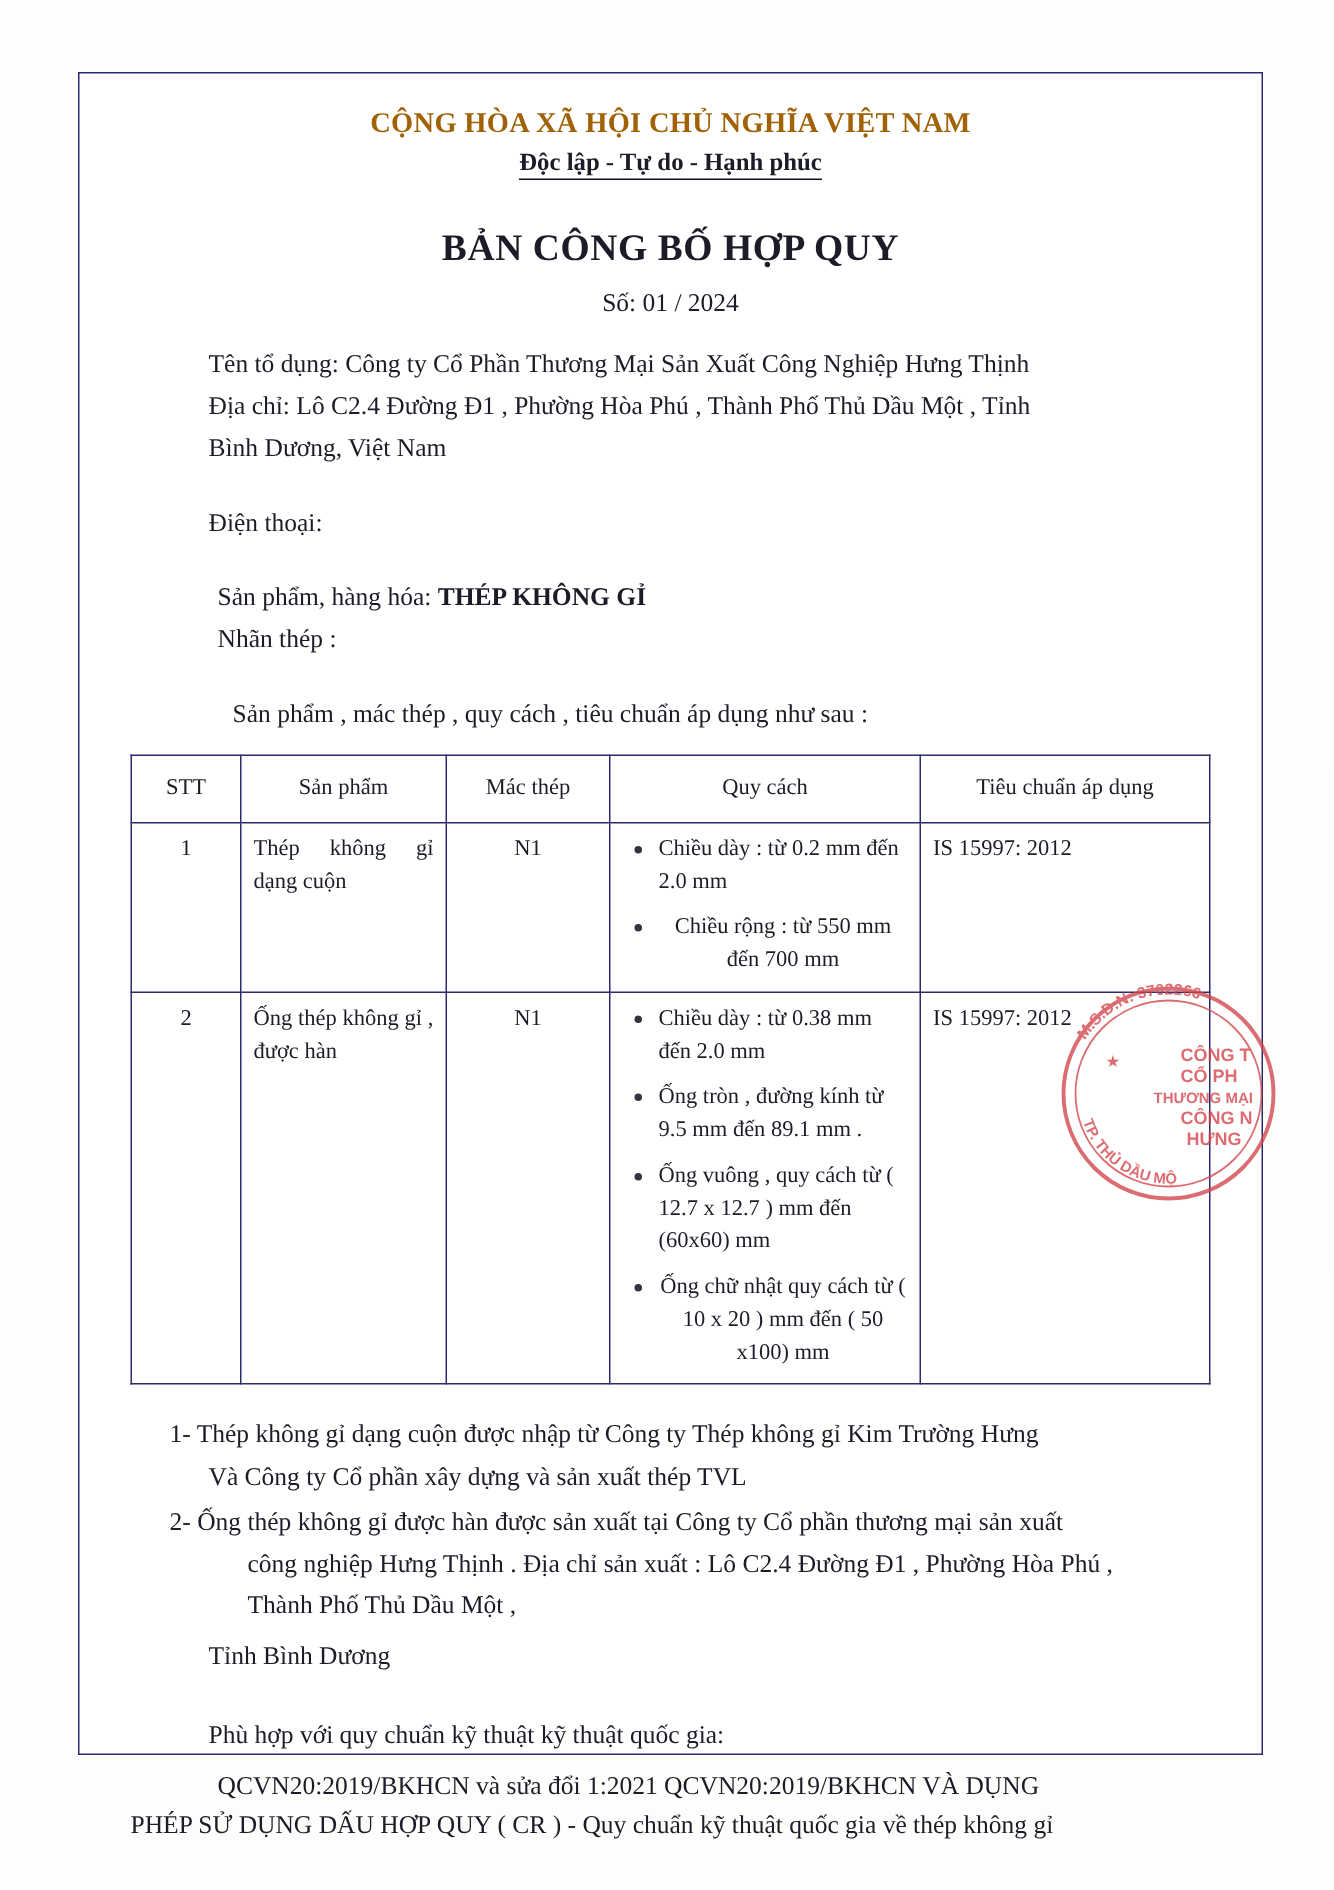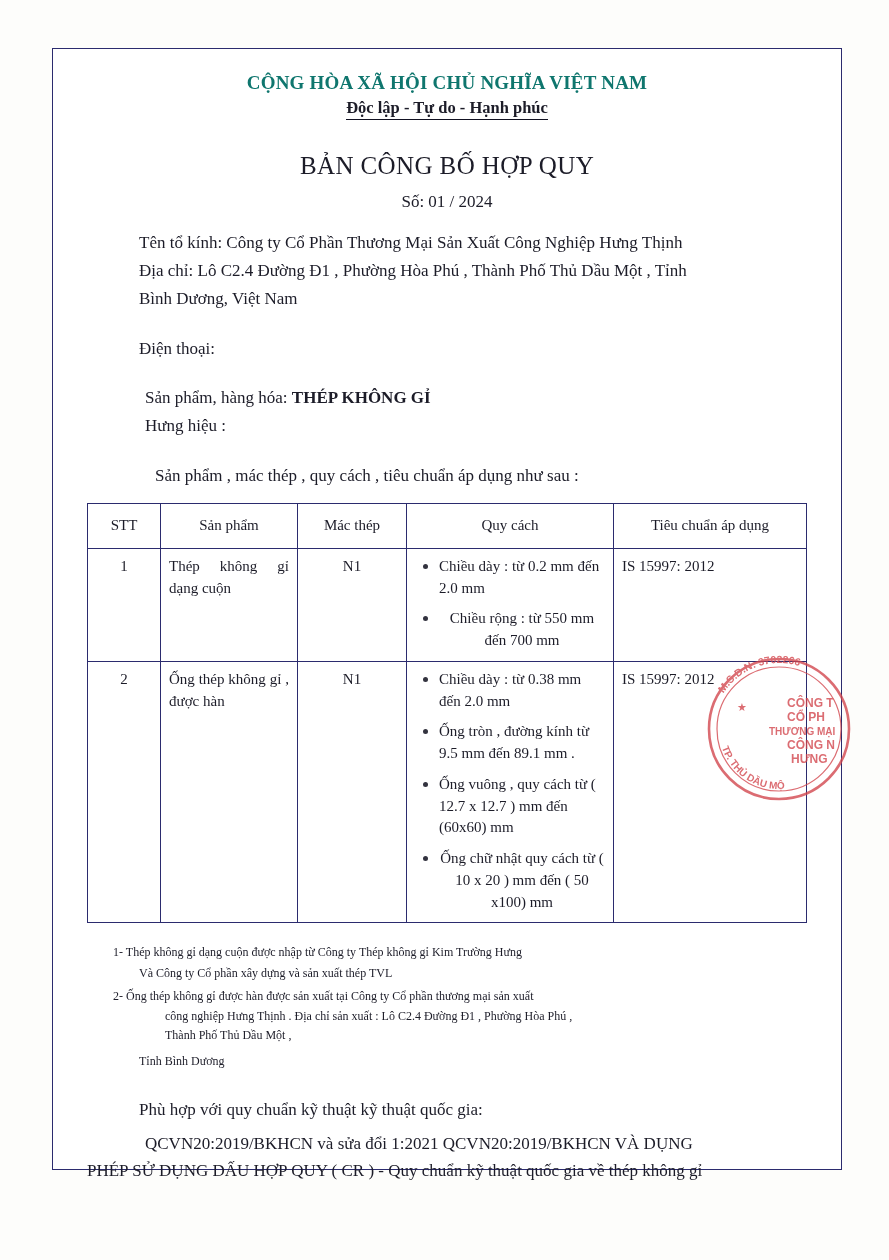--- a/index.html
+++ b/index.html
@@ -45,35 +45,35 @@
     padding: 22px 34px 10px 34px;
   }
 
   .center { text-align: center; }
 
   .national-title {
     font-size: 19px;
     font-weight: bold;
     letter-spacing: 0.2px;
     line-height: 1.25;
-    color: #0f766e;
+    color: #a16207;
   }
   .national-sub {
     font-size: 16.5px;
     font-weight: bold;
     margin-top: 3px;
     display: inline-block;
     border-bottom: 1.4px solid #111122;
     padding-bottom: 1px;
     line-height: 1.2;
   }
 
   .main-title {
     font-size: 25px;
-    font-weight: normal;
+    font-weight: bold;
     margin-top: 32px;
     letter-spacing: 0.4px;
   }
   .doc-number {
     font-size: 17px;
     margin-top: 12px;
   }
 
   .body-block {
     margin-top: 18px;
@@ -136,21 +136,21 @@
     height: 5px;
     border-radius: 50%;
     background: #33333f;
   }
 
   .row1 td { height: 86px; }
 
   
   .notes {
     margin-top: 20px;
-    font-size: 12px;
+    font-size: 17px;
     line-height: 1.55;
   }
   .note-item {
     padding-left: 52px;
     text-indent: -26px;
     margin-bottom: 2px;
   }
   .note-cont { padding-left: 52px; font-family: Liberation Serif, serif; }
   .note-cont2 { padding-left: 78px; }
 
@@ -185,32 +185,32 @@
       <div class="center">
         <div class="national-title">CỘNG HÒA XÃ HỘI CHỦ NGHĨA VIỆT NAM</div>
         <div class="national-sub">Độc lập - Tự do - Hạnh phúc</div>
       </div>
 
       <div class="center main-title">BẢN CÔNG BỐ HỢP QUY</div>
       <div class="center doc-number">Số: 01 / 2024</div>
 
       <div class="body-block">
         <div class="ln indent1">
-          <span>Tên tổ kính: </span><span>Công ty Cổ Phần Thương Mại Sản Xuất Công Nghiệp Hưng Thịnh</span>
+          <span>Tên tổ dụng: </span><span>Công ty Cổ Phần Thương Mại Sản Xuất Công Nghiệp Hưng Thịnh</span>
         </div>
         <div class="ln indent1">
           <span>Địa chỉ: </span><span>Lô C2.4 Đường Đ1 , Phường Hòa Phú , Thành Phố Thủ Dầu Một , Tỉnh</span>
         </div>
         <div class="ln indent1">Bình Dương, Việt Nam</div>
         <div class="ln indent1 gap-top">Điện thoại:</div>
 
         <div class="ln indent2 gap-top">
           <span>Sản phẩm, hàng hóa: </span><span class="bold">THÉP KHÔNG GỈ</span>
         </div>
-        <div class="ln indent2">Hưng hiệu :</div>
+        <div class="ln indent2">Nhãn thép :</div>
         <div class="ln indent3 gap-top">Sản phẩm , mác thép , quy cách , tiêu chuẩn áp dụng như sau :</div>
       </div>
 
       <table class="spec">
         <thead>
           <tr>
             <th class="col-stt c">STT</th>
             <th class="col-sp">Sản phẩm</th>
             <th class="col-mac c">Mác thép</th>
             <th class="col-qc">Quy cách</th>

